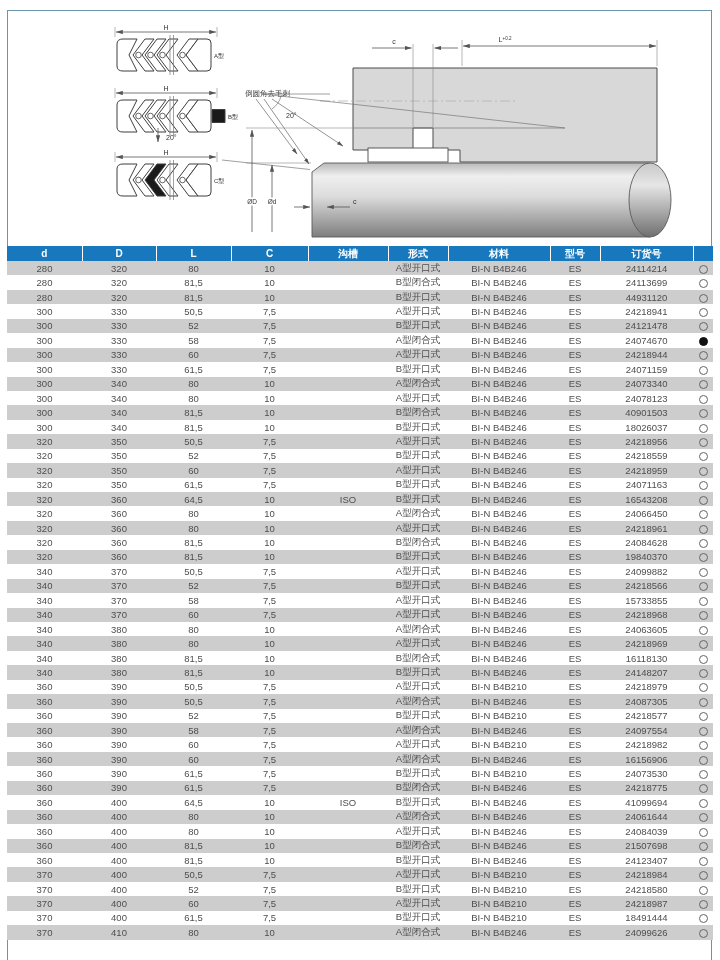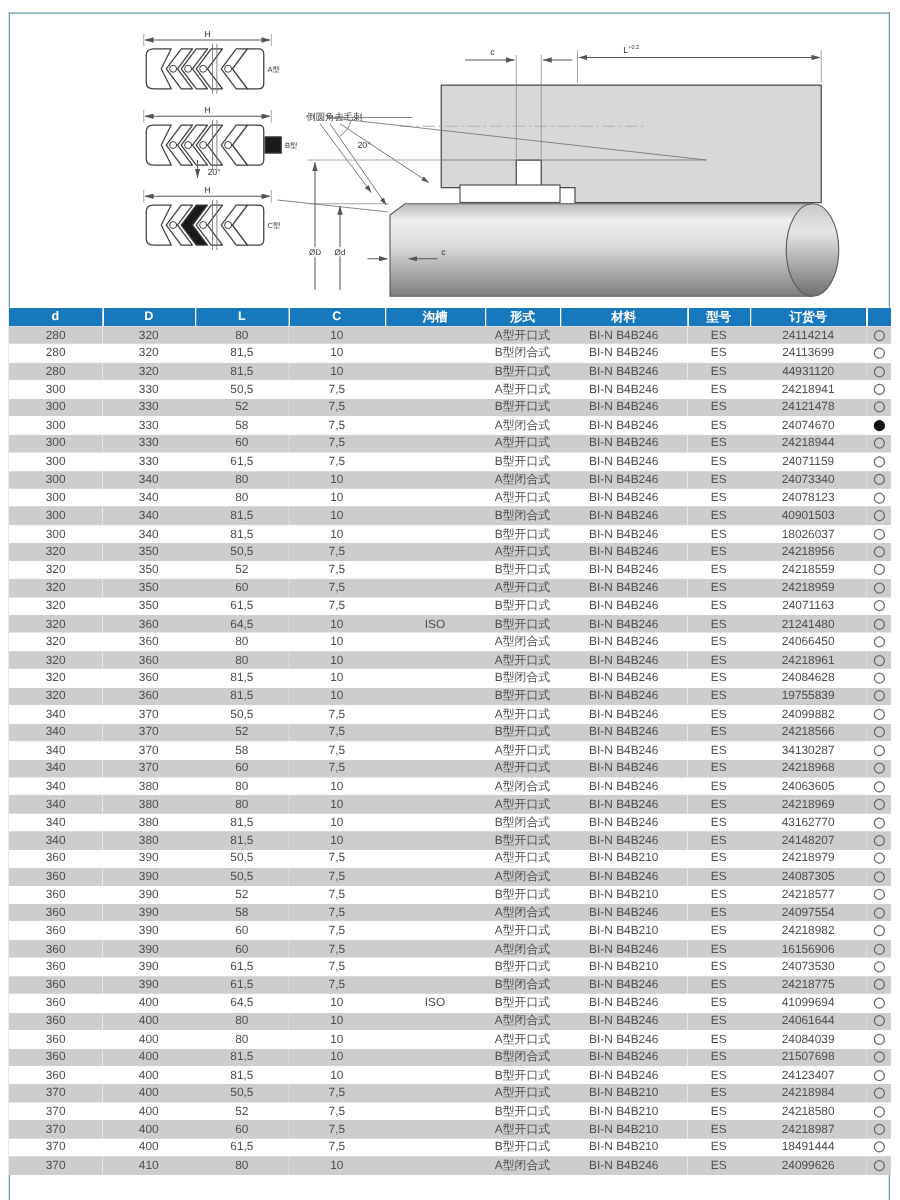--- a/index.html
+++ b/index.html
@@ -384,21 +384,21 @@
       </tr>
       <tr class="odd">
         <td>320</td>
         <td>360</td>
         <td>64,5</td>
         <td>10</td>
         <td>ISO</td>
         <td>B型开口式</td>
         <td>BI-N B4B246</td>
         <td>ES</td>
-        <td>21241480</td>
+        <td>16543208</td>
         <td><span class="mk"></span></td>
       </tr>
       <tr class="even">
         <td>320</td>
         <td>360</td>
         <td>80</td>
         <td>10</td>
         <td></td>
         <td>A型闭合式</td>
         <td>BI-N B4B246</td>
@@ -432,21 +432,21 @@
       </tr>
       <tr class="odd">
         <td>320</td>
         <td>360</td>
         <td>81,5</td>
         <td>10</td>
         <td></td>
         <td>B型开口式</td>
         <td>BI-N B4B246</td>
         <td>ES</td>
-        <td>19755839</td>
+        <td>19840370</td>
         <td><span class="mk"></span></td>
       </tr>
       <tr class="even">
         <td>340</td>
         <td>370</td>
         <td>50,5</td>
         <td>7,5</td>
         <td></td>
         <td>A型开口式</td>
         <td>BI-N B4B246</td>
@@ -468,21 +468,21 @@
       </tr>
       <tr class="even">
         <td>340</td>
         <td>370</td>
         <td>58</td>
         <td>7,5</td>
         <td></td>
         <td>A型开口式</td>
         <td>BI-N B4B246</td>
         <td>ES</td>
-        <td>34130287</td>
+        <td>15733855</td>
         <td><span class="mk"></span></td>
       </tr>
       <tr class="odd">
         <td>340</td>
         <td>370</td>
         <td>60</td>
         <td>7,5</td>
         <td></td>
         <td>A型开口式</td>
         <td>BI-N B4B246</td>
@@ -516,21 +516,21 @@
       </tr>
       <tr class="even">
         <td>340</td>
         <td>380</td>
         <td>81,5</td>
         <td>10</td>
         <td></td>
         <td>B型闭合式</td>
         <td>BI-N B4B246</td>
         <td>ES</td>
-        <td>43162770</td>
+        <td>16118130</td>
         <td><span class="mk"></span></td>
       </tr>
       <tr class="odd">
         <td>340</td>
         <td>380</td>
         <td>81,5</td>
         <td>10</td>
         <td></td>
         <td>B型开口式</td>
         <td>BI-N B4B246</td>

